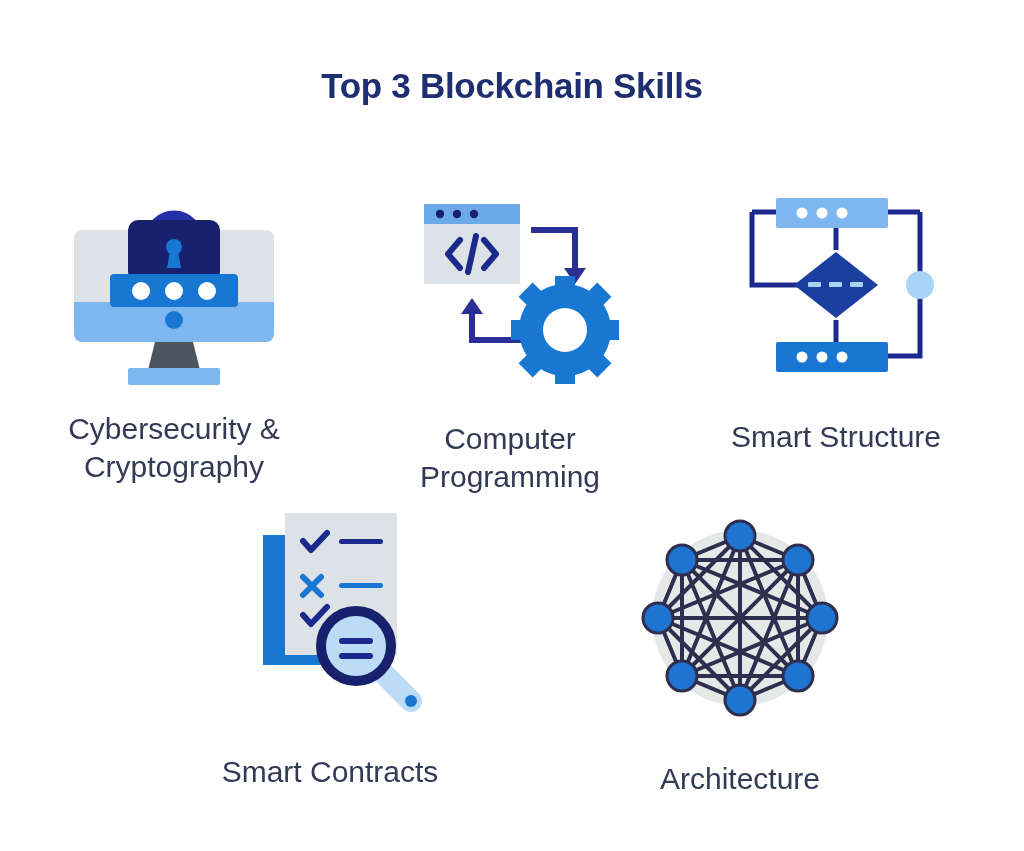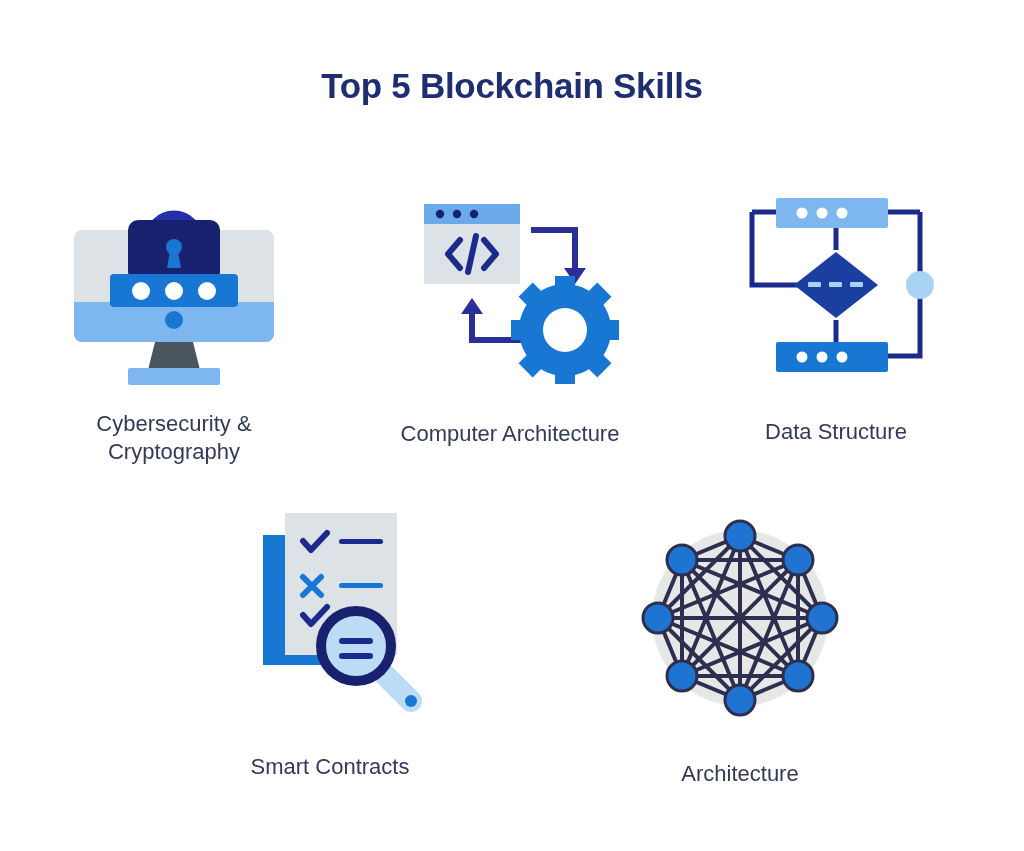--- a/index.html
+++ b/index.html
@@ -34,21 +34,21 @@
   .card {
     position: absolute;
     display: flex;
     flex-direction: column;
     align-items: center;
   }
   .icon-wrap {
     position: relative;
   }
   .card-label {
-    font-size: 22px;
+    font-size: 30px;
     color: #333a56;
     text-align: center;
     line-height: 1.28;
     white-space: pre-line;
   }
 
   
   #card-cyber      { left: 44px;  top: 168px; width: 260px; }
   #card-prog       { left: 360px; top: 190px; width: 300px; }
   #card-datastruct { left: 726px; top: 190px; width: 220px; }
@@ -61,21 +61,21 @@
   #card-smart .card-label      { margin-top: 28px; }
   #card-arch .card-label       { margin-top: 42px; }
 
   svg { display: block; overflow: visible; }
 </style>
 </head>
 <body>
 
 <div id="page">
 
-  <div class="title">Top 5 Blockchain Skills</div>
+  <div class="title">Top 3 Blockchain Skills</div>
 
   <div class="card" id="card-cyber">
     <div class="icon-wrap">
       <svg width="260" height="222" viewBox="0 0 260 222" aria-hidden="true">
 
         <rect x="30" y="62" width="200" height="112" rx="8" fill="#dde2e6"></rect>
 
         <path d="M30 134 h200 v32 a8 8 0 0 1 -8 8 H38 a8 8 0 0 1 -8 -8 Z" fill="#7eb6f0"></path>
         <circle cx="130" cy="152" r="9" fill="#1877d2"></circle>
 
@@ -127,21 +127,21 @@
           <rect x="151" y="130" width="18" height="20"></rect>
           <rect x="241" y="130" width="18" height="20"></rect>
           <rect x="162" y="97" width="20" height="18" transform="rotate(-45 172 106)"></rect>
           <rect x="228" y="97" width="20" height="18" transform="rotate(45 238 106)"></rect>
           <rect x="162" y="165" width="20" height="18" transform="rotate(45 172 174)"></rect>
           <rect x="228" y="165" width="20" height="18" transform="rotate(-45 238 174)"></rect>
         </g>
         <circle cx="205" cy="140" r="22" fill="#ffffff"></circle>
       </svg>
     </div>
-    <div class="card-label">Computer Architecture</div>
+    <div class="card-label">Computer Programming</div>
   </div>
 
   <div class="card" id="card-datastruct">
     <div class="icon-wrap">
       <svg width="200" height="190" viewBox="0 0 200 190" aria-hidden="true">
 
         <g stroke="#1b2a8c" stroke-width="5" fill="none">
           <path d="M16 22 H58"></path>
           <path d="M16 22 V95 H62"></path>
           <path d="M140 22 H184"></path>
@@ -161,21 +161,21 @@
         <rect x="114" y="92" width="13" height="5" rx="1" fill="#a9d3f5"></rect>
 
         <rect x="40" y="152" width="112" height="30" rx="2" fill="#1877d2"></rect>
         <circle cx="66" cy="167" r="5.5" fill="#ffffff"></circle>
         <circle cx="86" cy="167" r="5.5" fill="#ffffff"></circle>
         <circle cx="106" cy="167" r="5.5" fill="#ffffff"></circle>
 
         <circle cx="184" cy="95" r="14" fill="#a9d3f5"></circle>
       </svg>
     </div>
-    <div class="card-label">Data Structure</div>
+    <div class="card-label">Smart Structure</div>
   </div>
 
   <div class="card" id="card-smart">
     <div class="icon-wrap">
       <svg width="230" height="220" viewBox="0 0 230 220" aria-hidden="true">
 
         <path d="M48 30 h112 v130 H48 Z" fill="#1877d2"></path>
 
         <rect x="70" y="8" width="112" height="142" fill="#dde2e6"></rect>
 

